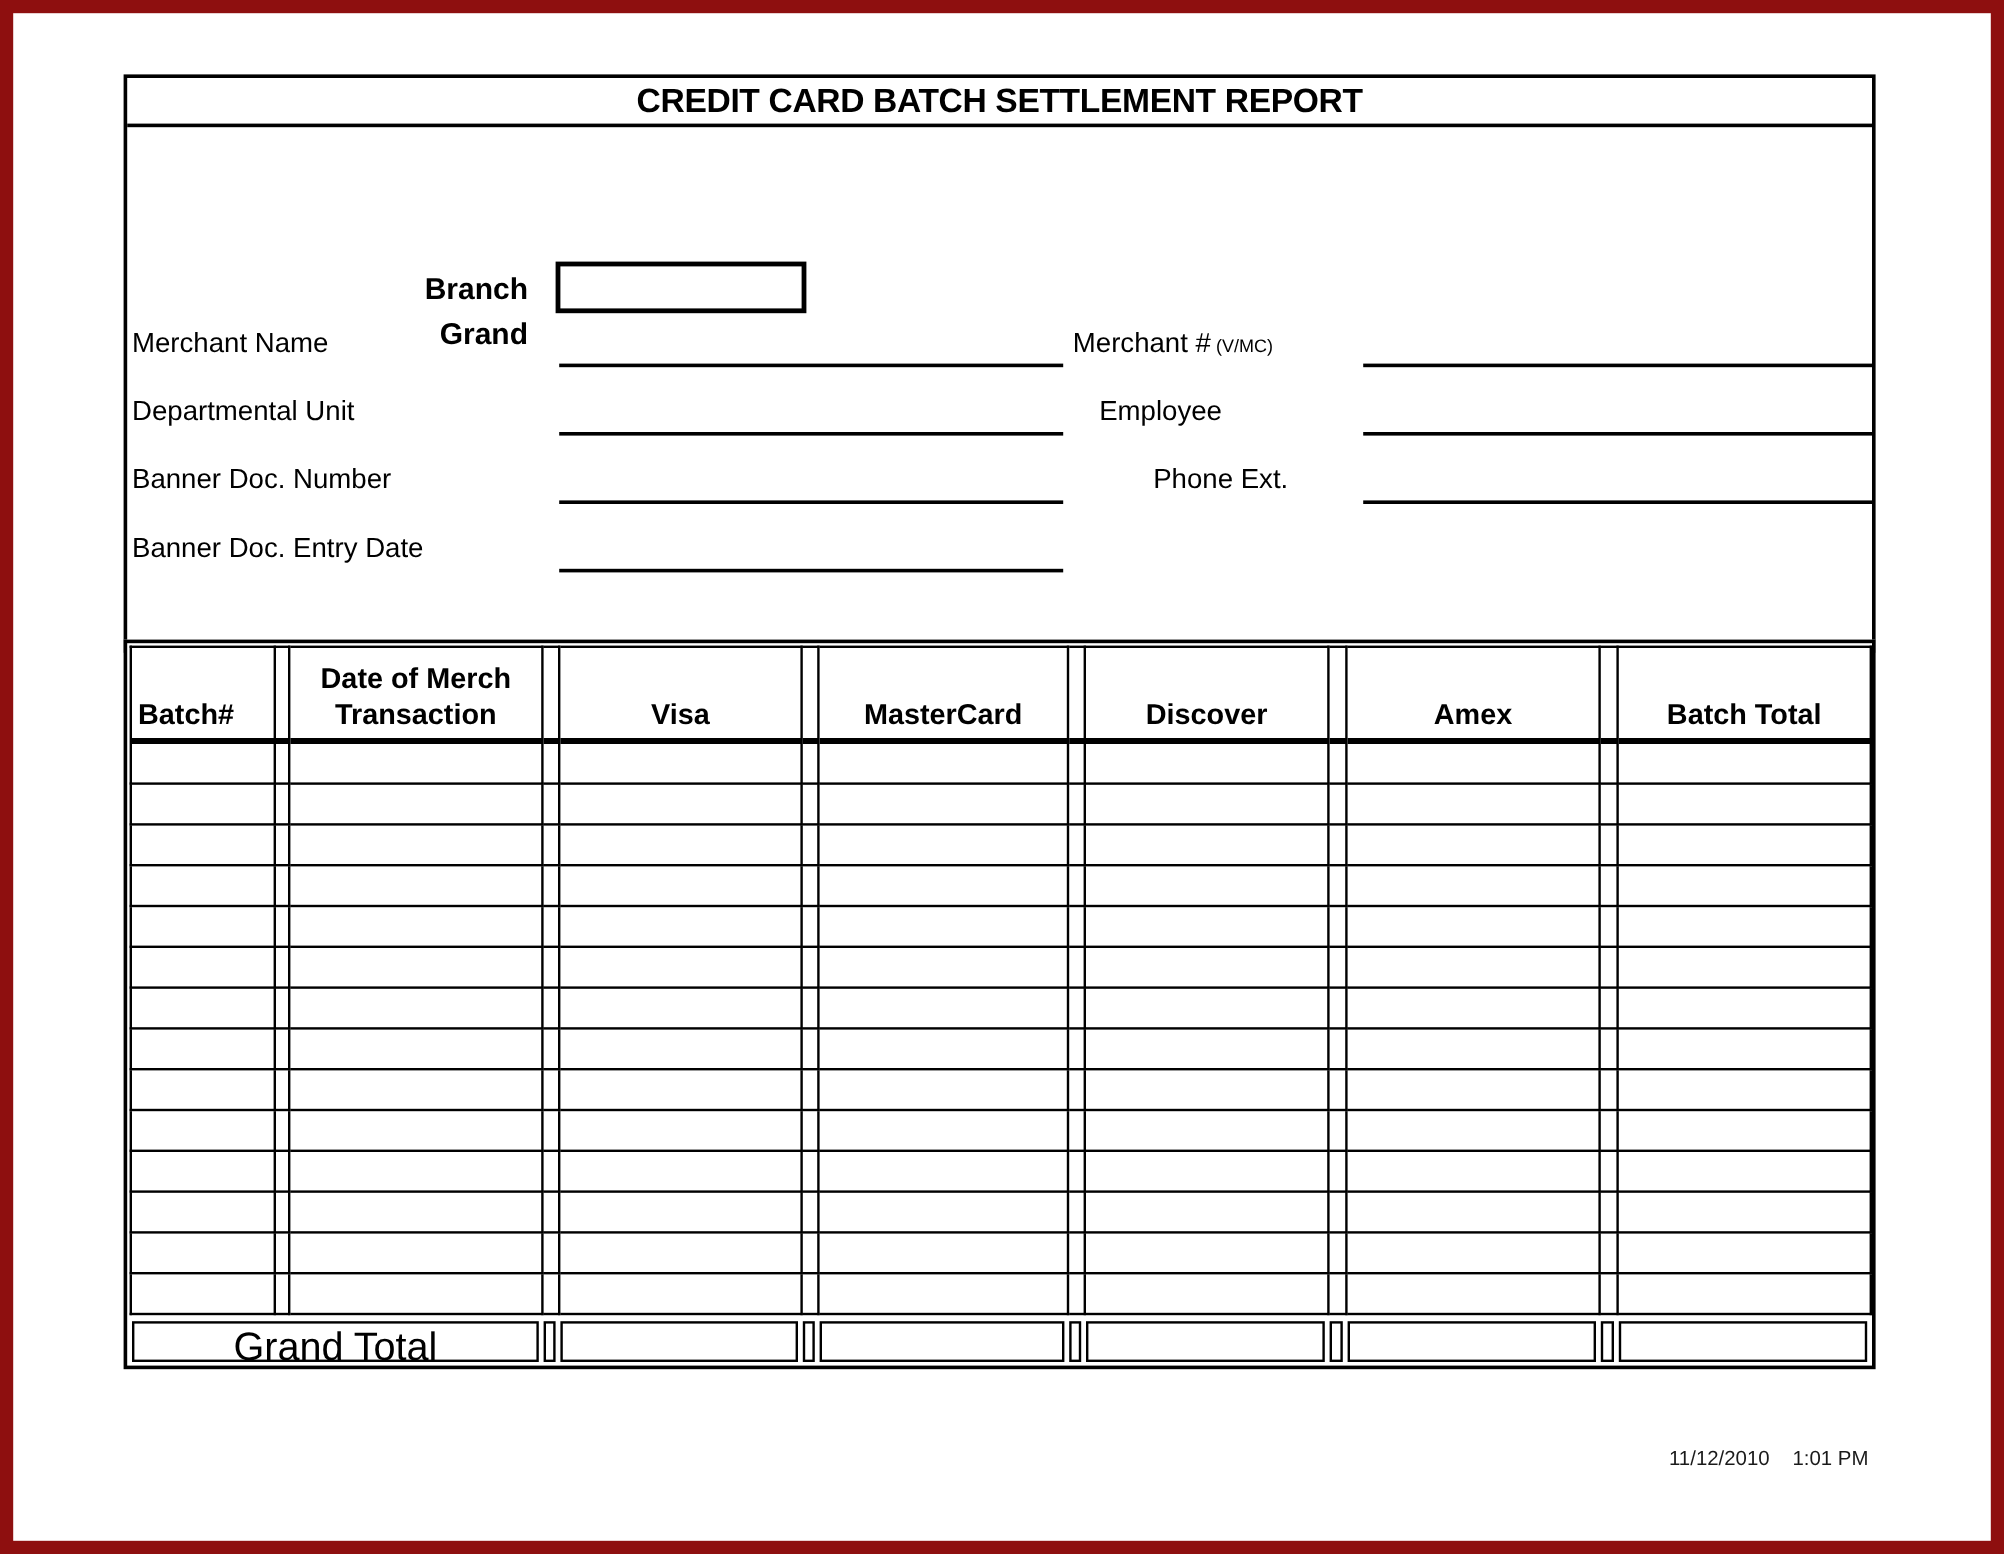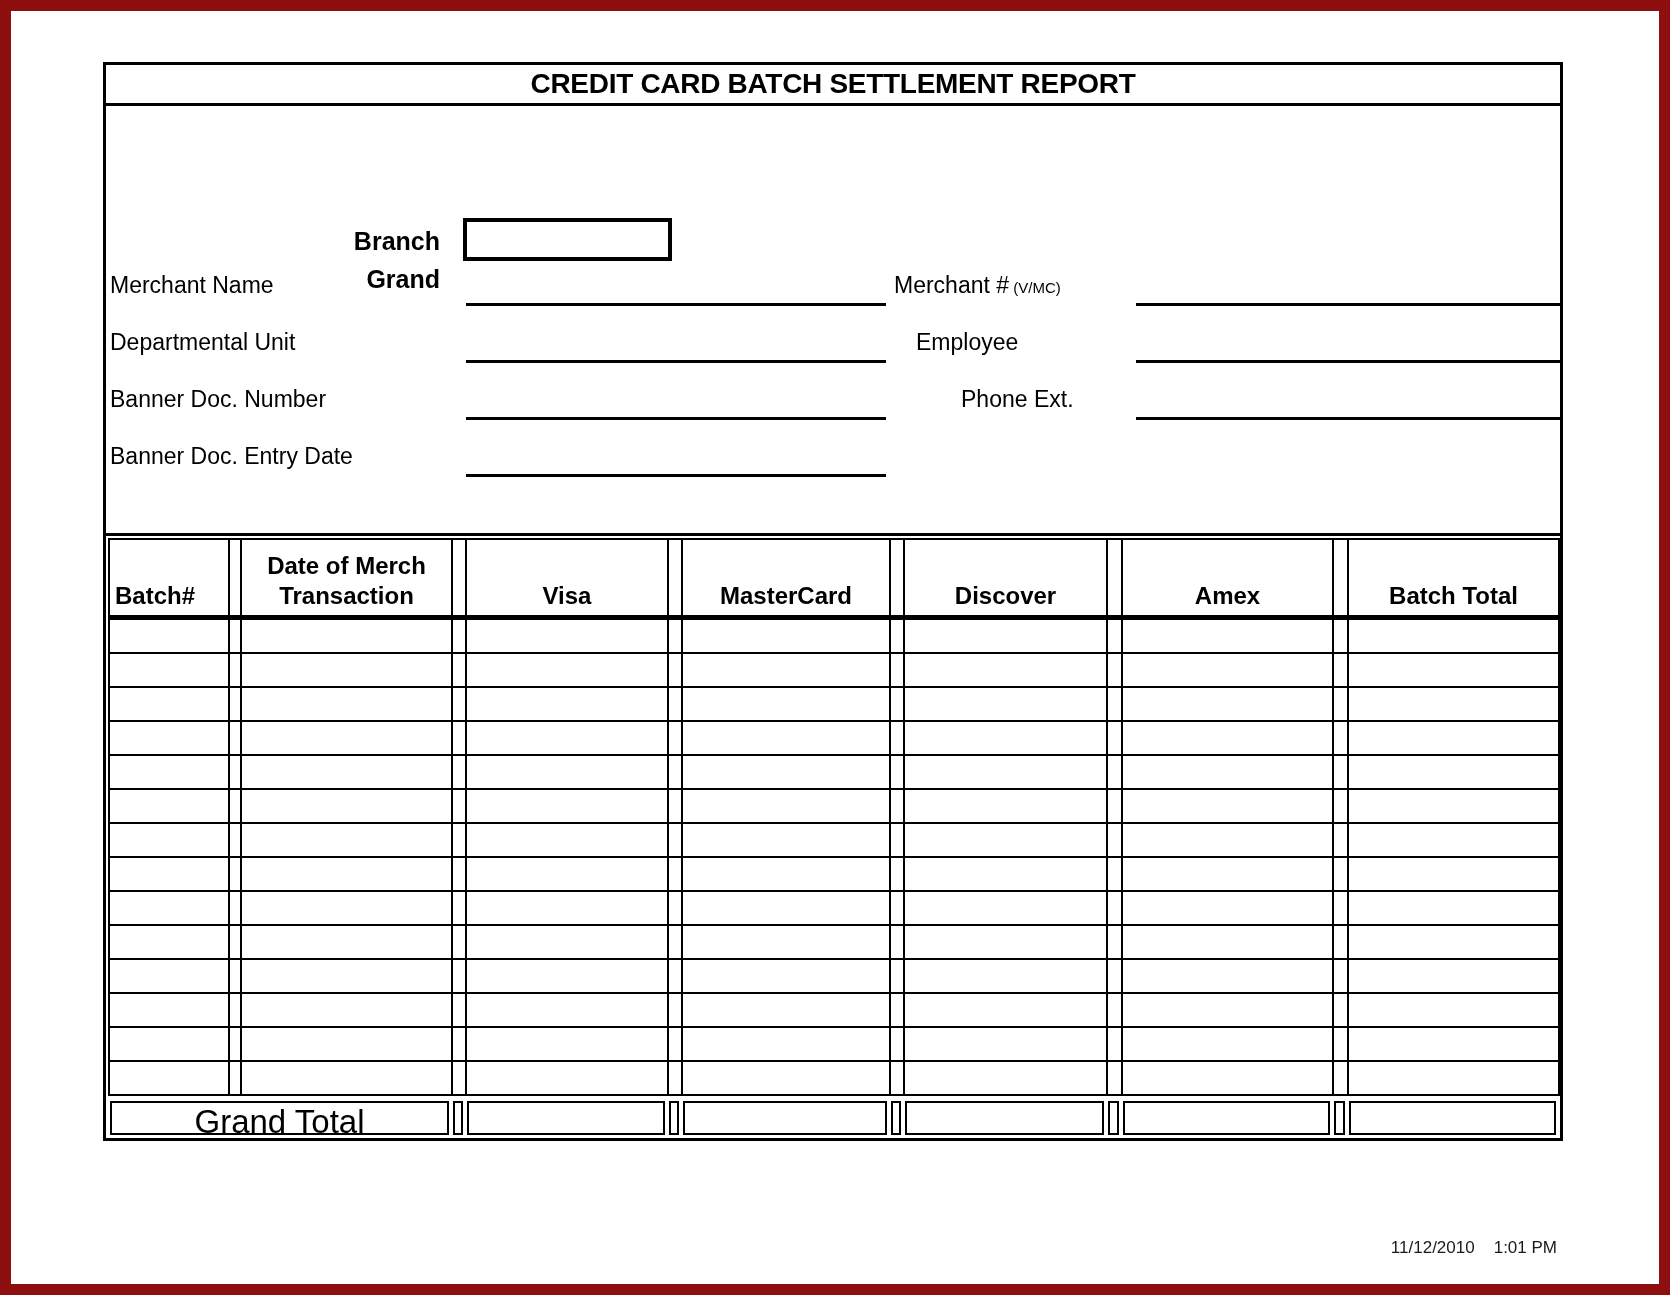--- a/index.html
+++ b/index.html
@@ -35,21 +35,21 @@
     font-size:24px;text-align:center;padding:0 2px 4px 2px;line-height:30px;
     border-bottom:5px solid var(--ink);}
   table.grid thead th.first{text-align:left;padding-left:5px;margin-left:40px;}
   table.grid tbody td{height:32px;}
   .grand-row{position:relative;width:1450px;height:35px;margin-top:5px;}
   .gbox{position:absolute;top:0;height:34px;border:2px solid var(--ink);
     box-sizing:border-box;background:#fff;}
   .gbox.label{display:flex;align-items:flex-start;justify-content:center;
     font-size:33px;}
   
-  .stamp{position:absolute;top:1227px;right:102px;font-size:17px;color:#1a1a1a;white-space:nowrap;}
+  .stamp{position:absolute;top:1195px;right:102px;font-size:17px;color:#1a1a1a;white-space:nowrap;}
   .stamp .time{margin-left:19px;}
 </style>
 </head>
 <body>
 
 <div class="page">
 
   <div class="form-outline">
     <div class="title-bar">
       <span>CREDIT CARD BATCH SETTLEMENT REPORT</span>

